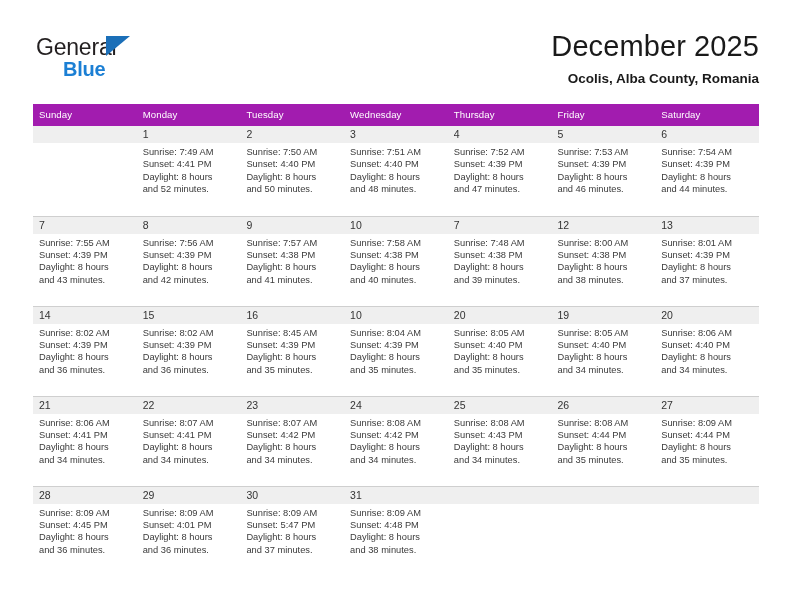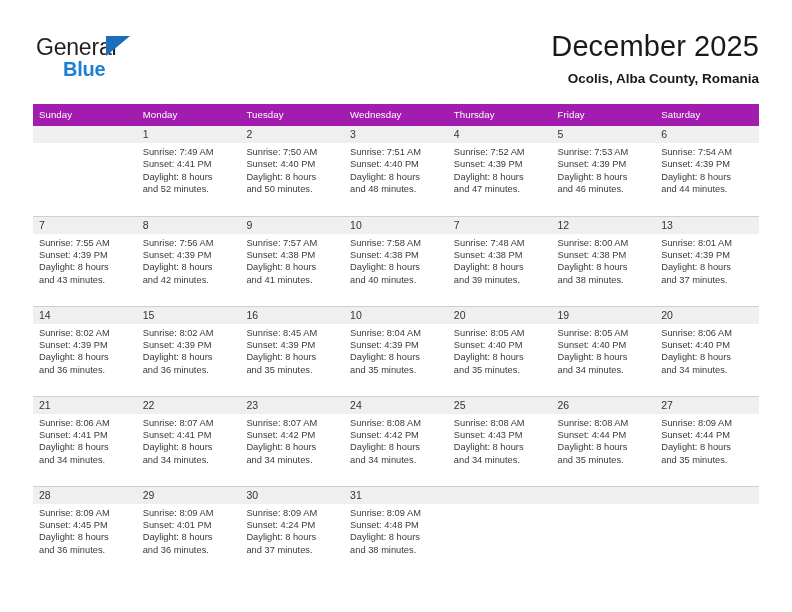--- a/index.html
+++ b/index.html
@@ -461,21 +461,21 @@
               <div>Sunrise: 8:09 AM</div>
               <div>Sunset: 4:01 PM</div>
               <div>Daylight: 8 hours</div>
               <div class="dl2">and 36 minutes.</div>
             </div>
           </td>
           <td>
             <span class="daynum">30</span>
             <div class="cellbody">
               <div>Sunrise: 8:09 AM</div>
-              <div>Sunset: 4:24 PM</div>
+              <div>Sunset: 5:47 PM</div>
               <div>Daylight: 8 hours</div>
               <div class="dl2">and 37 minutes.</div>
             </div>
           </td>
           <td>
             <span class="daynum">31</span>
             <div class="cellbody">
               <div>Sunrise: 8:09 AM</div>
               <div>Sunset: 4:48 PM</div>
               <div>Daylight: 8 hours</div>

